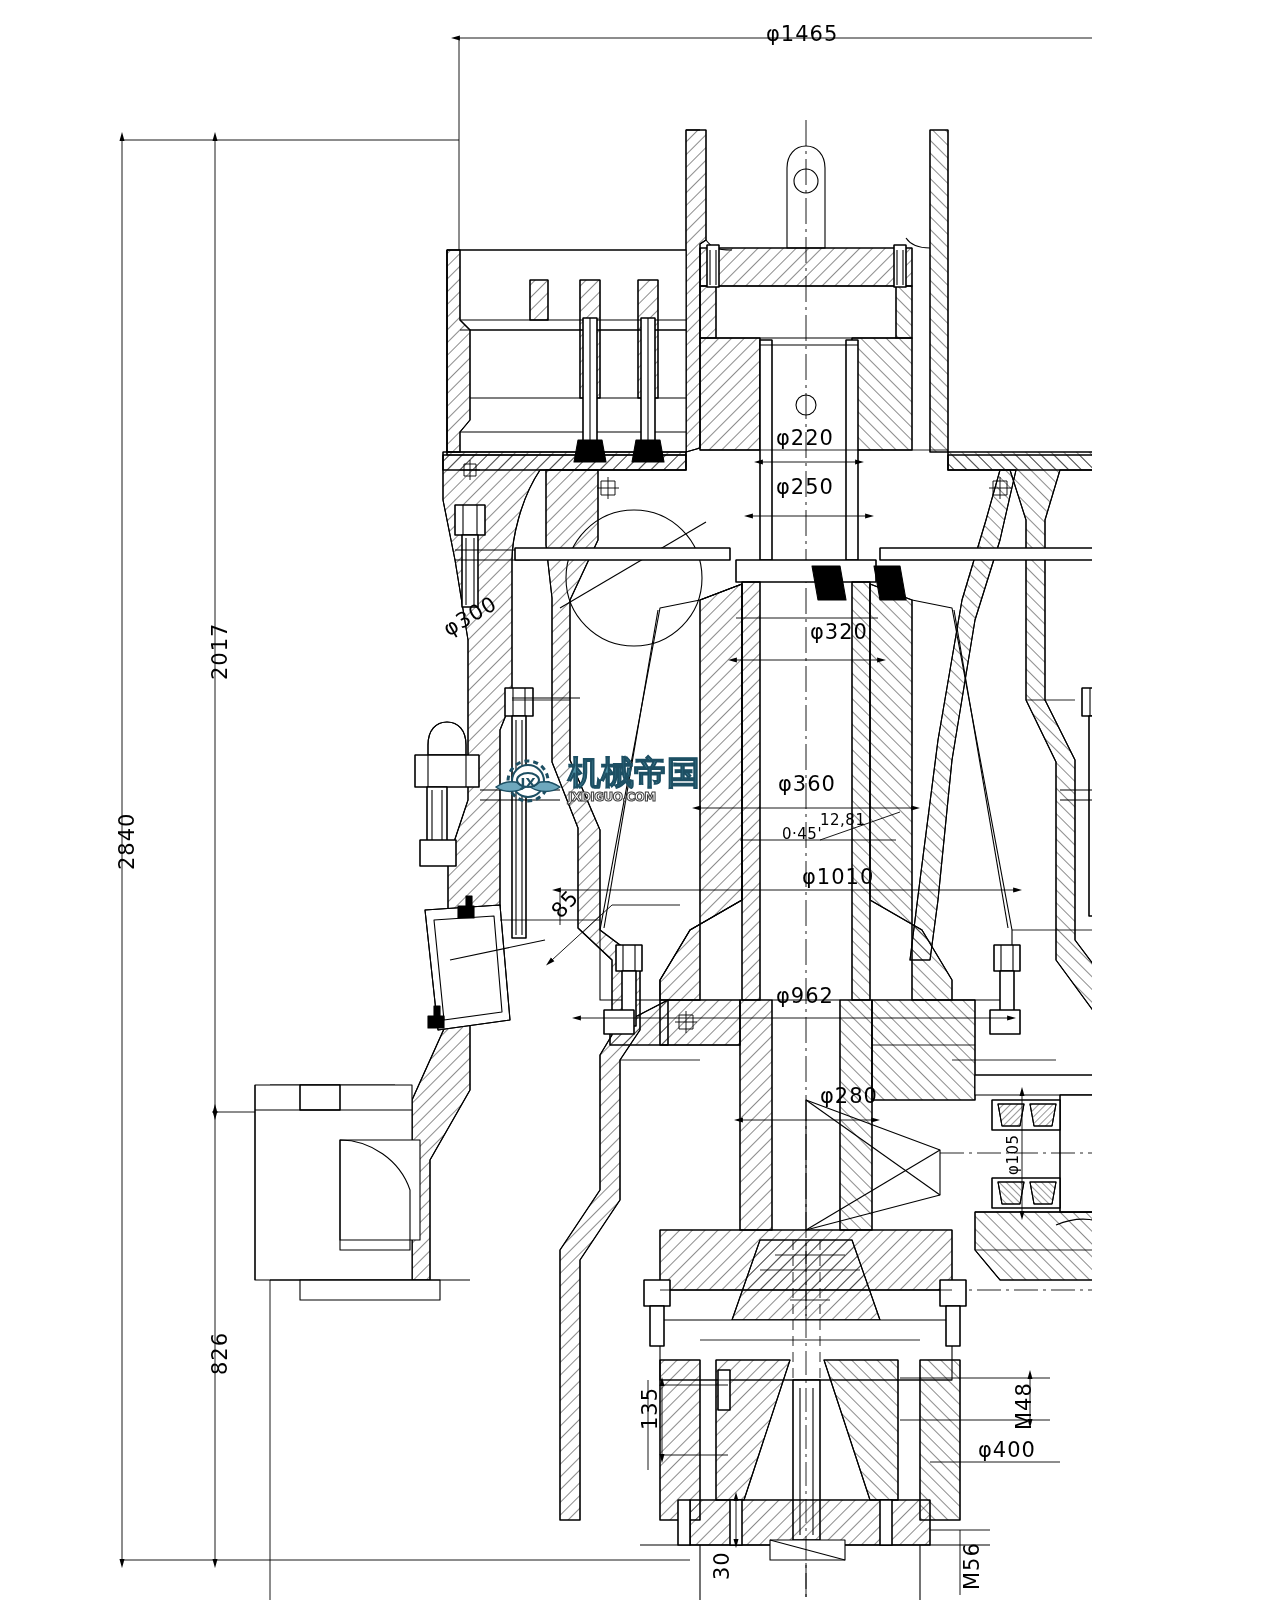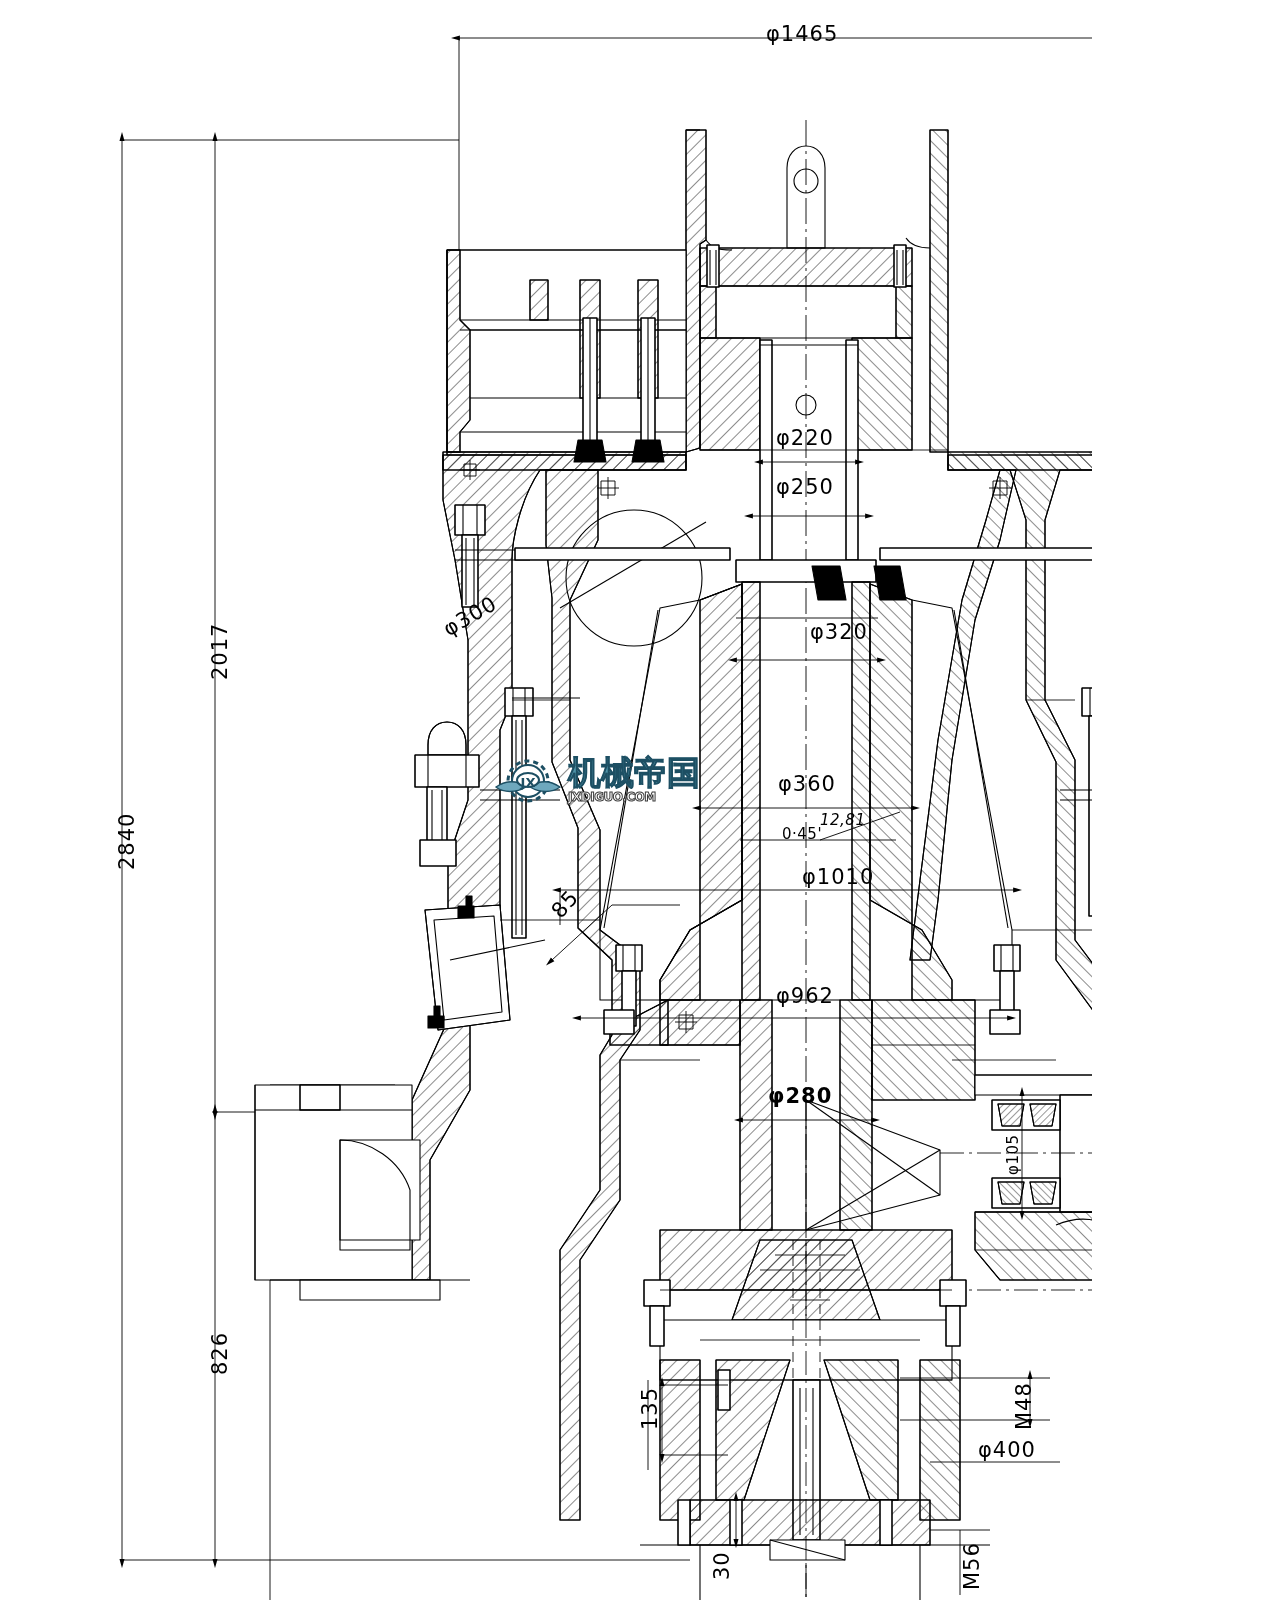--- a/index.html
+++ b/index.html
@@ -594,31 +594,31 @@
   <div class="dim-label" style="left:776px; top:428px;">φ220</div>
 
   <div class="dim-label" style="left:776px; top:477px;">φ250</div>
 
   <div class="dim-label" style="left:440px; top:622px; transform:rotate(-30deg); transform-origin:left top;">φ300</div>
 
   <div class="dim-label" style="left:810px; top:622px;">φ320</div>
 
   <div class="dim-label" style="left:778px; top:774px;">φ360</div>
 
-  <div class="dim-label dim-small" style="left:820px; top:813px;font-style:italic;">12,81</div>
+  <div class="dim-label dim-small" style="left:820px; top:813px;">12,81</div>
 
   <div class="dim-label dim-small" style="left:746px; top:827px;margin-left:36px;">0·45'</div>
 
   <div class="dim-label" style="left:770px; top:867px;margin-left:32px;">φ1010</div>
 
   <div class="dim-label" style="left:548px; top:908px; transform:rotate(-48deg); transform-origin:left top;">85</div>
 
   <div class="dim-label" style="left:776px; top:986px;">φ962</div>
 
-  <div class="dim-label" style="left:768px; top:1086px;font-weight:bold;">φ280</div>
+  <div class="dim-label" style="left:820px; top:1086px;">φ280</div>
 
   <div class="dim-label dim-small rot90" style="left:1006px; top:1175px;">φ105</div>
 
   <div class="dim-label dim-small rot90" style="left:1112px; top:1182px;">φ120</div>
 
   <div class="dim-label rot90" style="left:640px; top:1430px;">135</div>
 
   <div class="dim-label rot90" style="left:1014px; top:1430px;">M48</div>
 
   <div class="dim-label" style="left:978px; top:1440px;">φ400</div>

